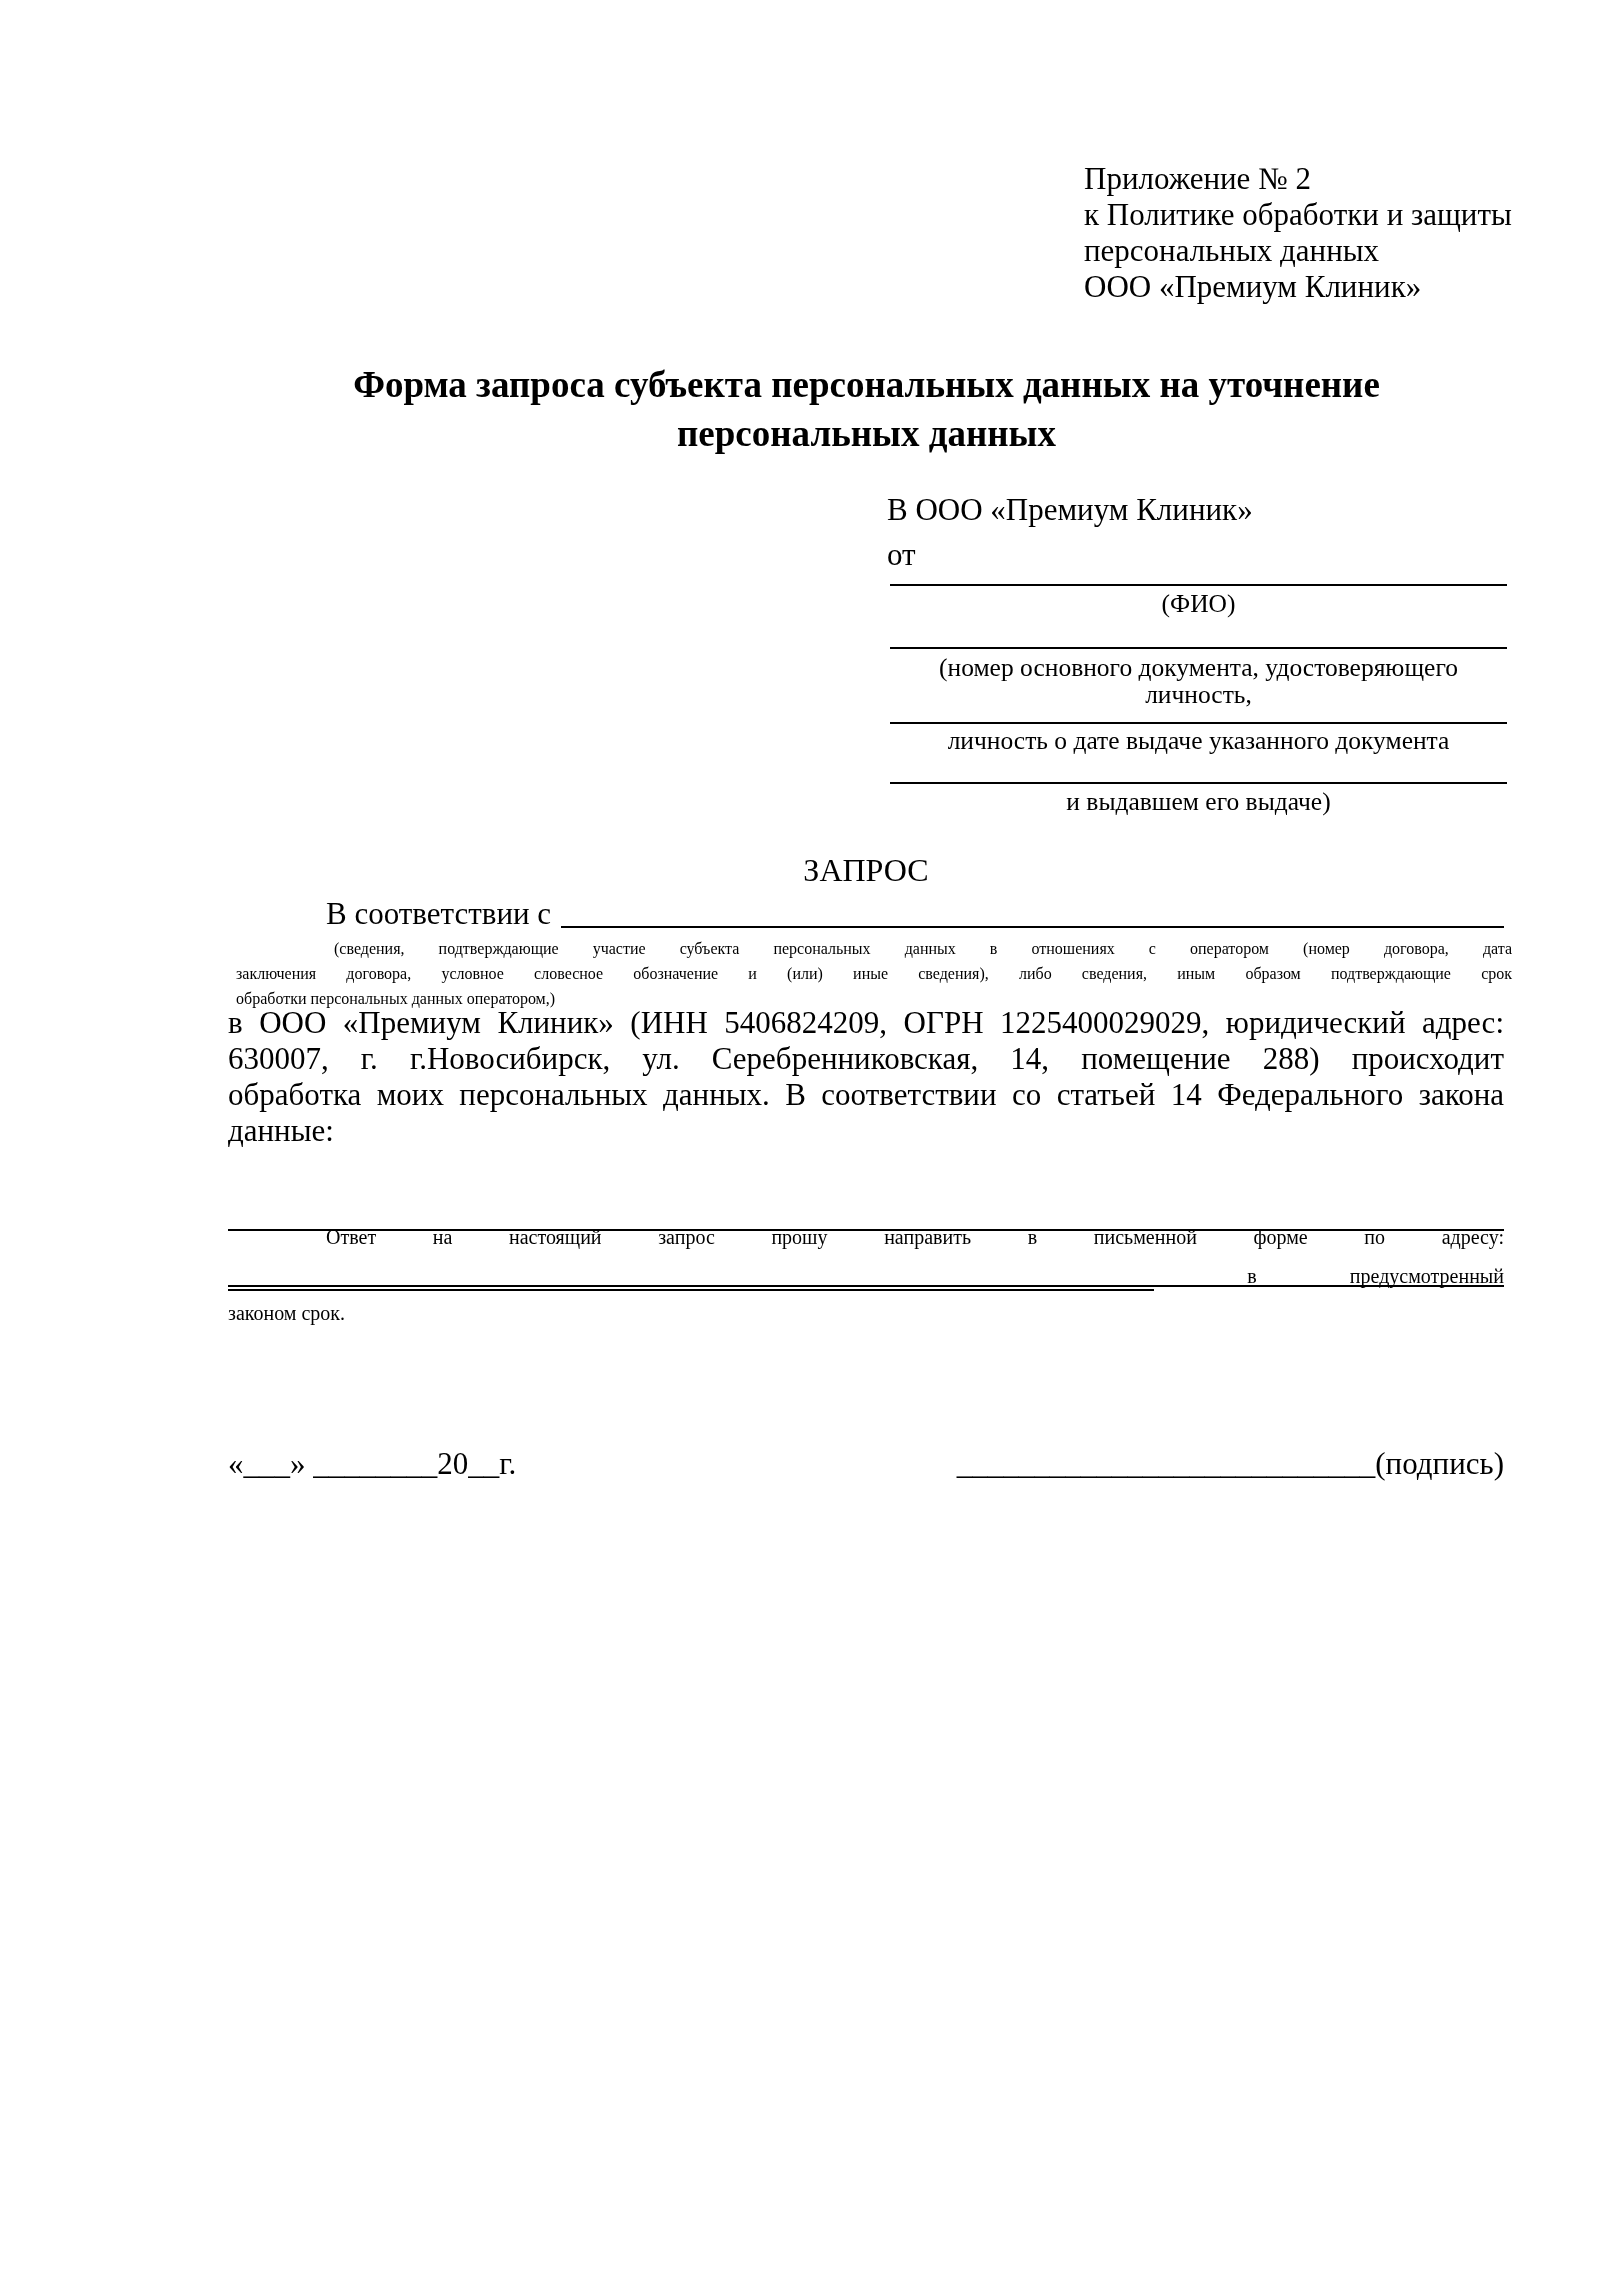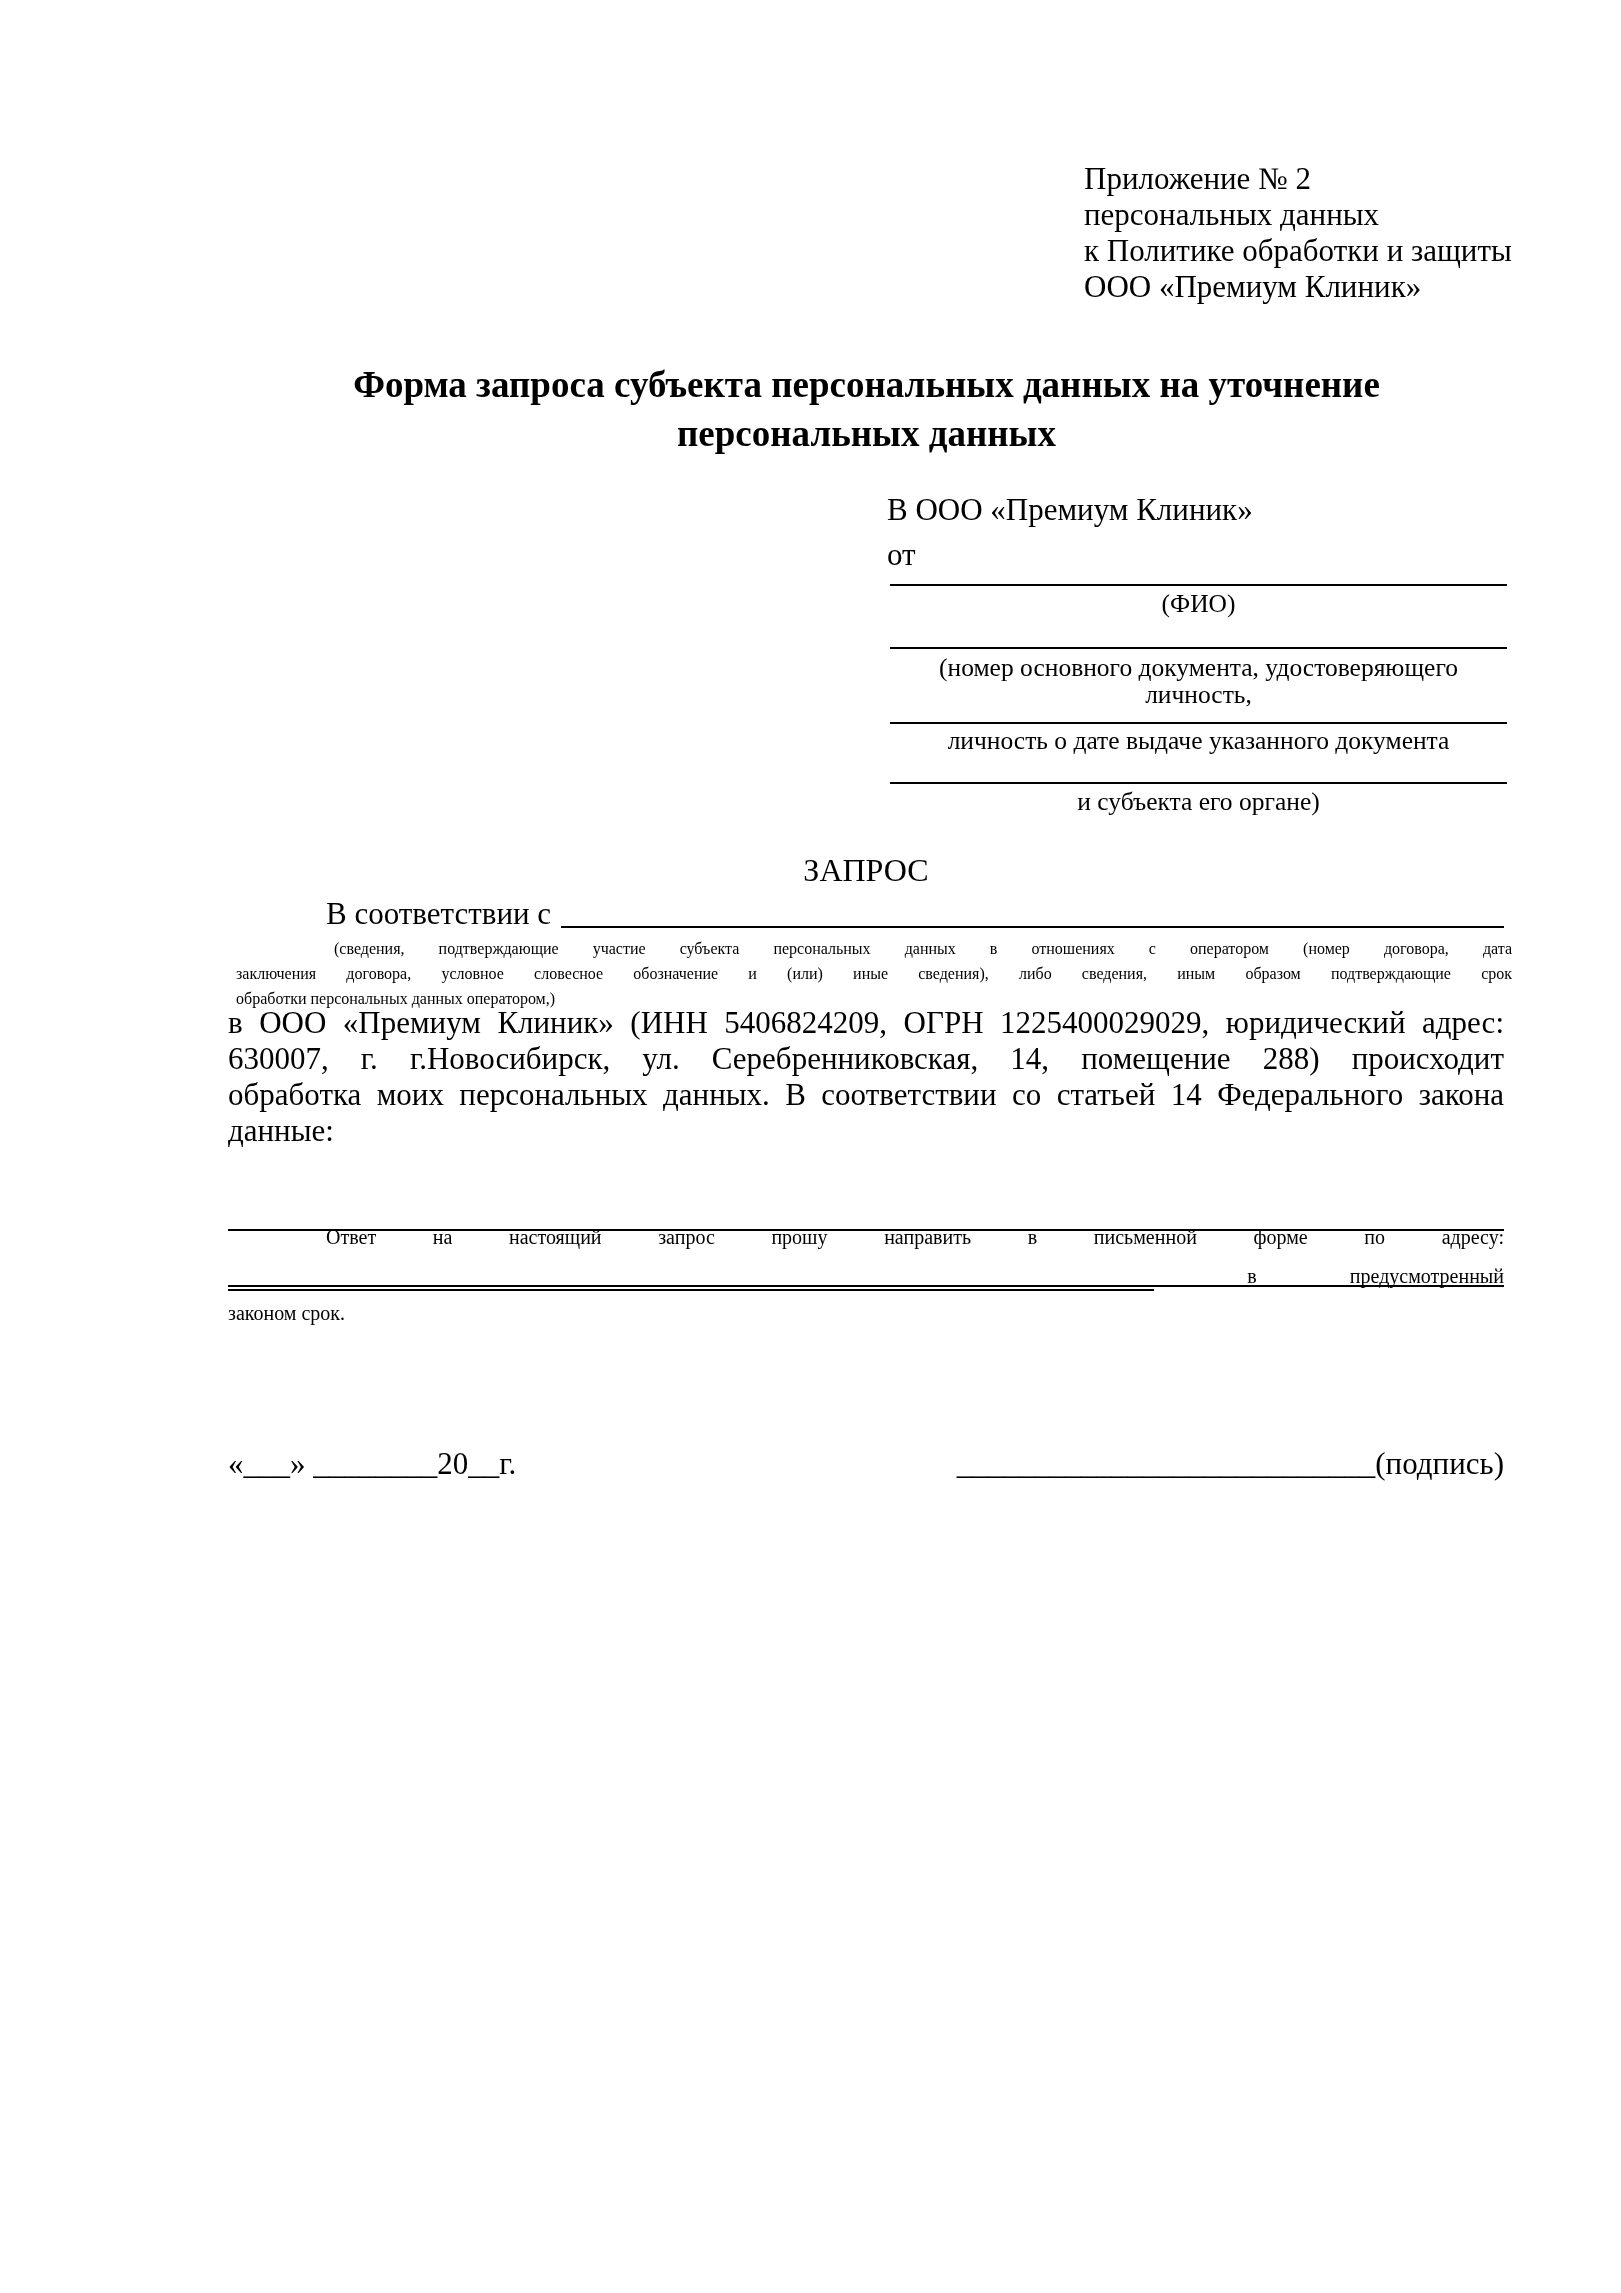--- a/index.html
+++ b/index.html
@@ -62,43 +62,43 @@
   }
   .footer-row .sig { white-space: nowrap; }
 </style>
 </head>
 <body>
 
 <div class="page">
 
   <div class="abs appendix">
     <div>Приложение № 2</div>
+    <div>к Политике обработки и защиты</div>
     <div>персональных данных</div>
-    <div>к Политике обработки и защиты</div>
     <div>ООО «Премиум Клиник»</div>
   </div>
 
   <div class="abs addressee">
     <div>В ООО «Премиум Клиник»</div>
     <div>от</div>
   </div>
 
   <div class="abs doc-title">Форма запроса субъекта персональных данных на уточнение персональных данных</div>
 
   <div class="uline" style="top:575px"></div>
   <div class="fcap" style="top:582px">(ФИО)</div>
 
   <div class="uline" style="top:638px"></div>
   <div class="fcap" style="top:646px">(номер основного документа, удостоверяющего личность,</div>
 
   <div class="uline" style="top:713px"></div>
   <div class="fcap" style="top:719px">личность о дате выдаче указанного документа</div>
 
   <div class="uline" style="top:773px"></div>
-  <div class="fcap" style="top:780px">и субъекта его органе)</div>
+  <div class="fcap" style="top:780px">и выдавшем его выдаче)</div>
 
   <div class="abs zapros">ЗАПРОС</div>
 
   <div class="abs intro-row">
     <span class="label">В соответствии с</span>
     <div class="fill"></div>
   </div>
 
   <div class="abs footnote">
     <div class="jl first">(сведения, подтверждающие участие субъекта персональных данных в отношениях с оператором (номер договора, дата</div>

